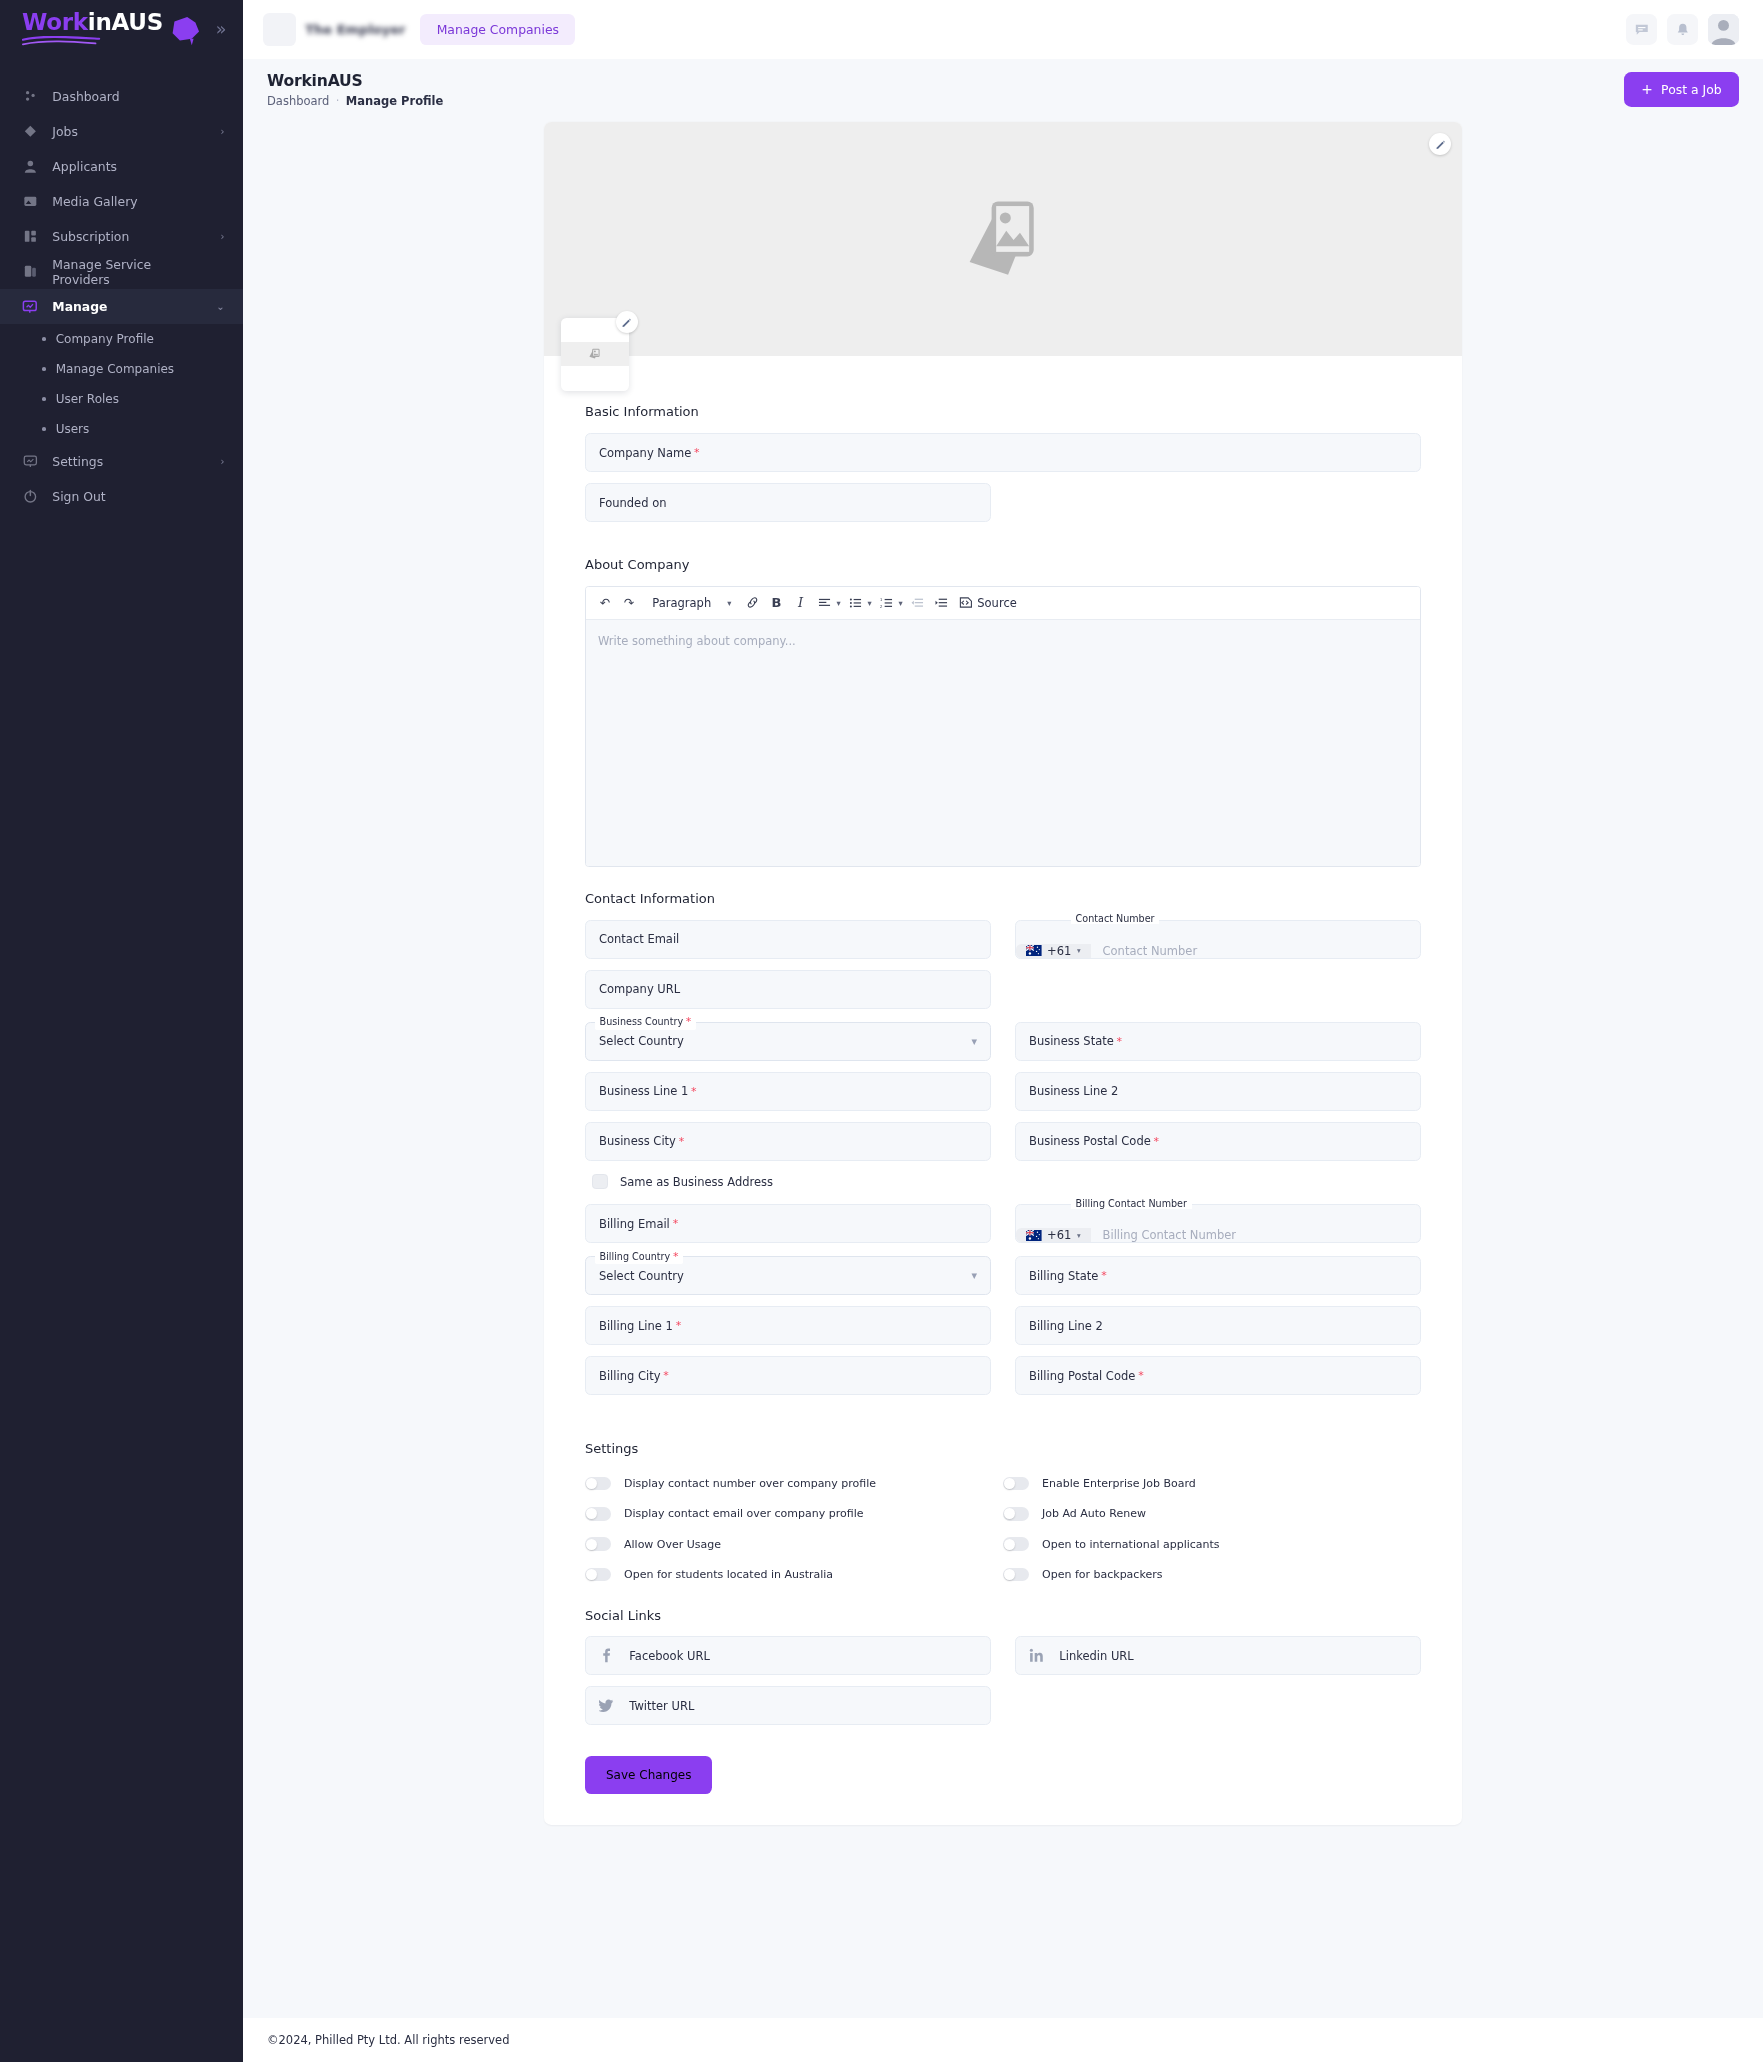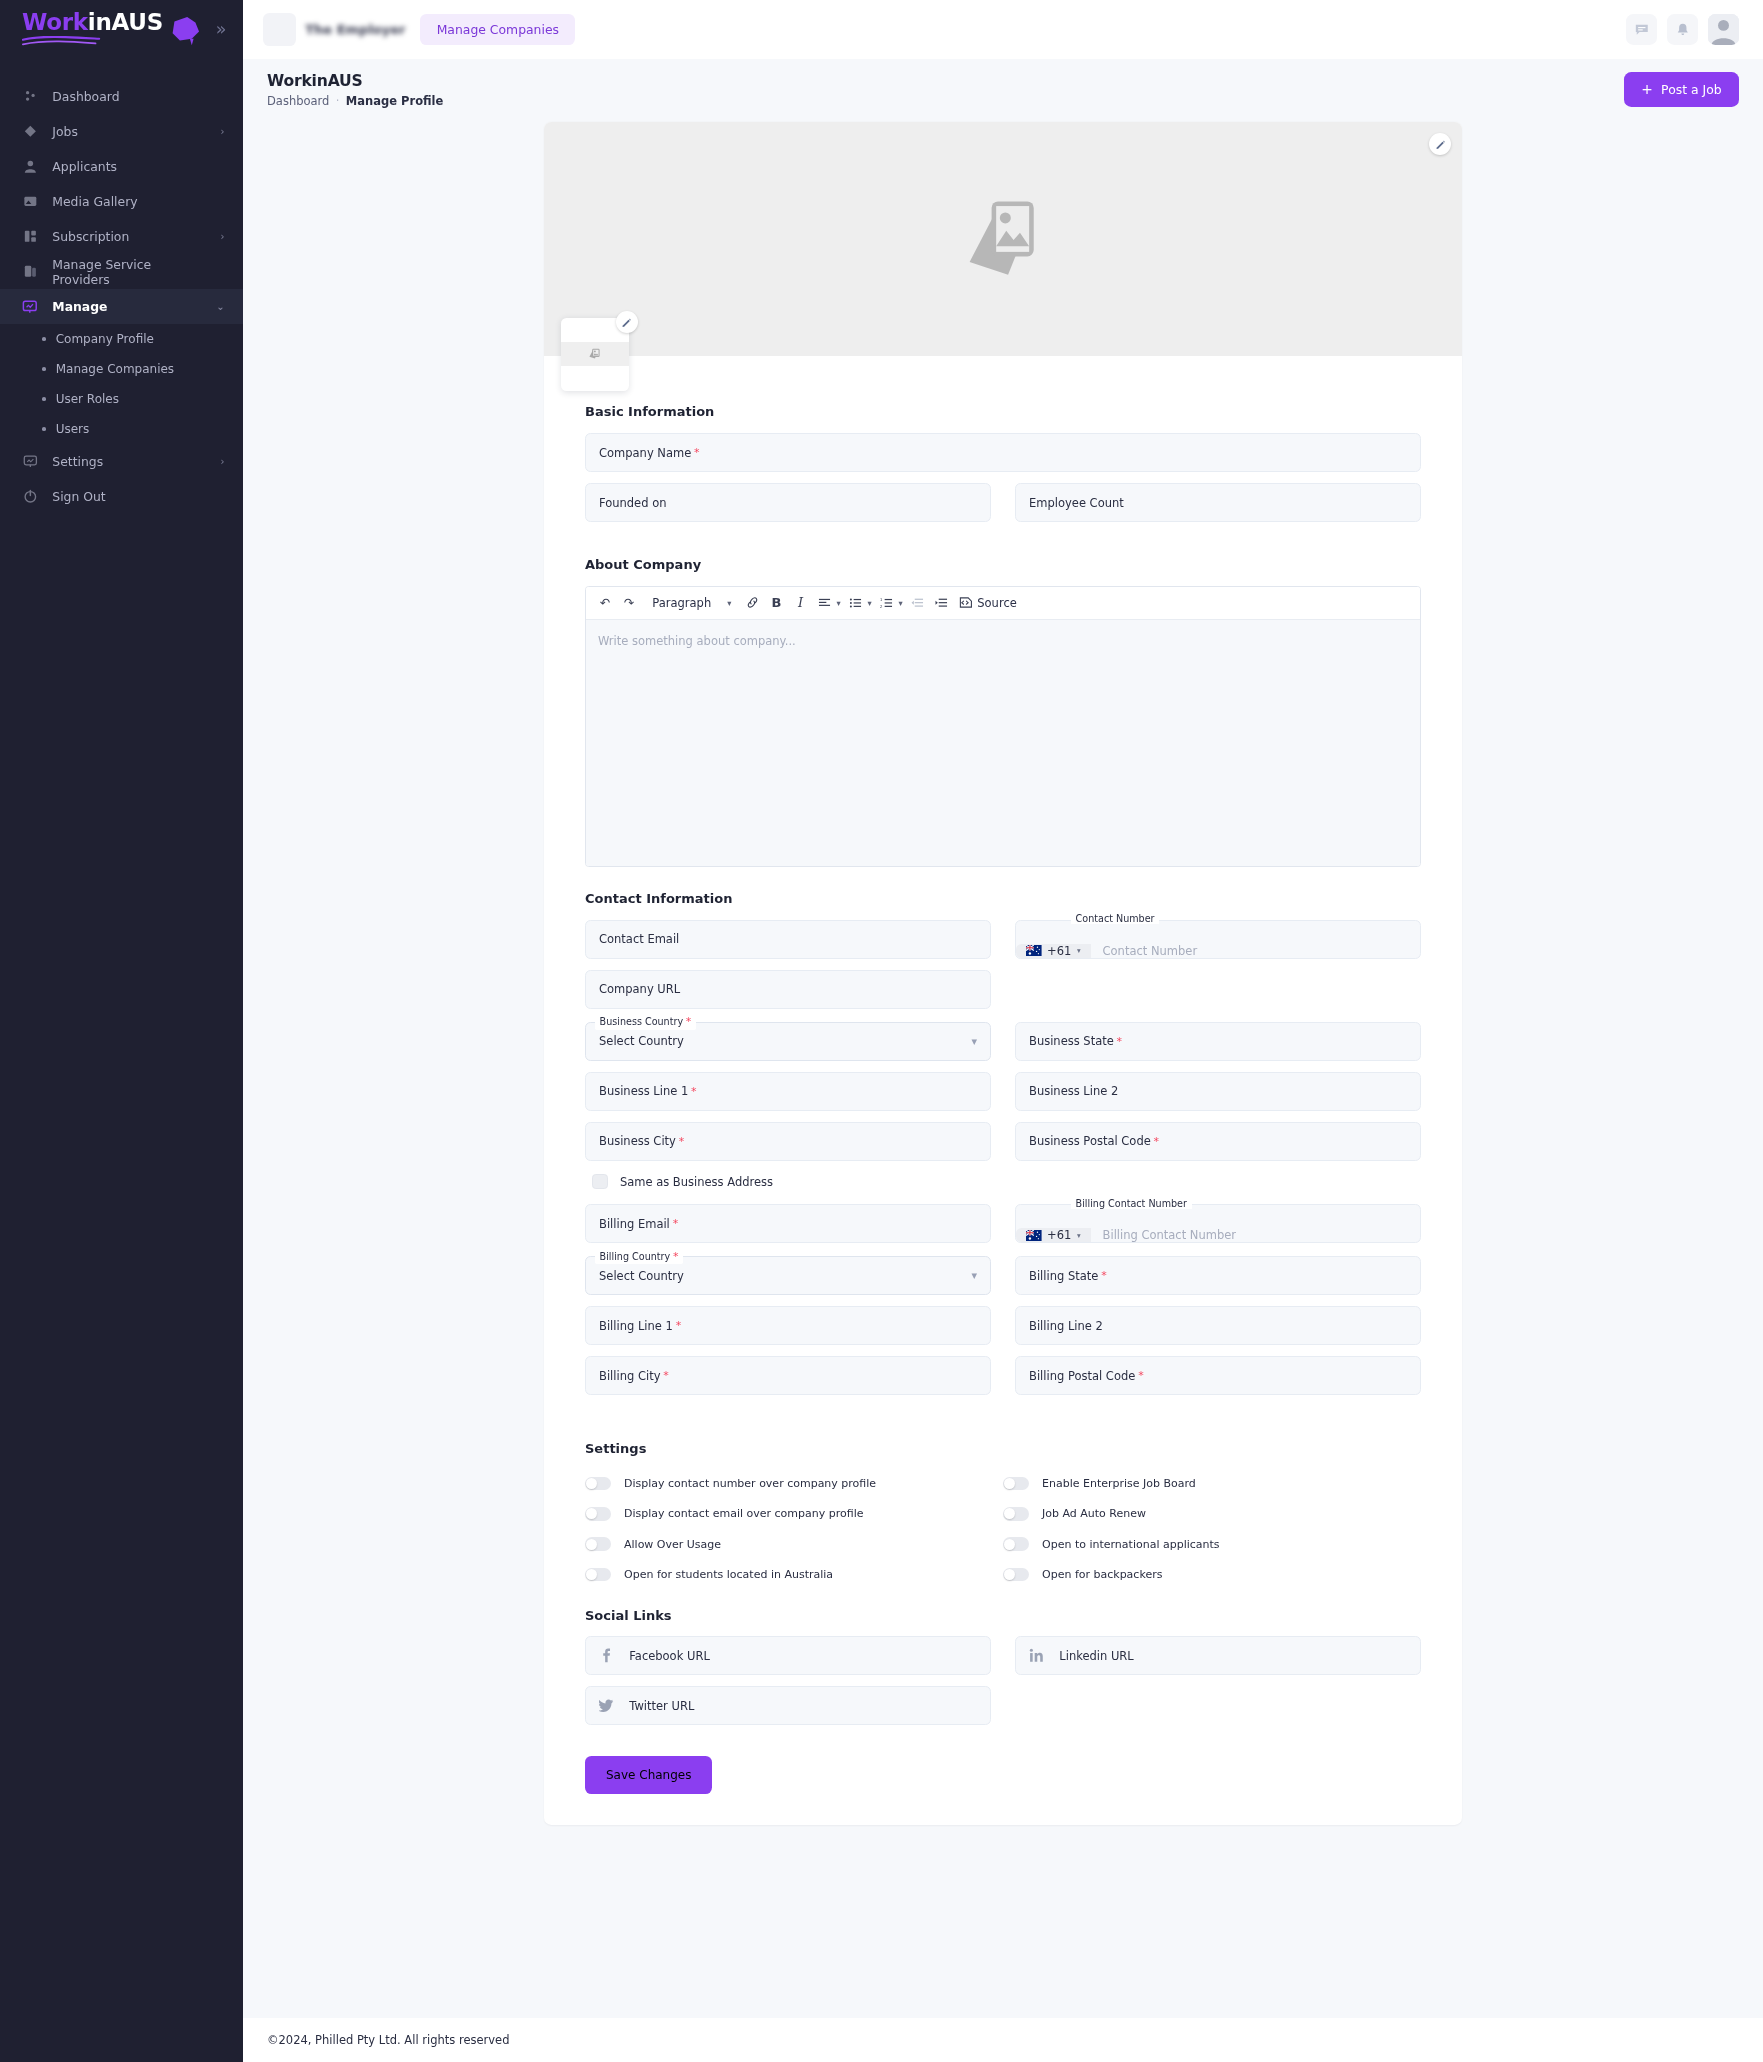--- a/index.html
+++ b/index.html
@@ -128,21 +128,21 @@
   }
   .avatar-card .strip {
     position: absolute; left: 0; right: 0; top: 24px; height: 24px; background: #efefef;
     display: flex; align-items: center; justify-content: center;
   }
   .avatar-card .edit-fab { top: -7.3px; right: -9.2px; }
 
   .card-body { padding: 48px 41px 0 41px; }
 
   .sec-title {
-    font-size: 13px; font-weight: 700; color: #1f2333; margin-bottom: 13.8px;
+    font-size: 13px; font-weight: 400; color: #1f2333; margin-bottom: 13.8px;
   }
   .sec-gap { height: 24px; }
 
   .row { display: flex; gap: 24px; margin-bottom: 11px; }
   .col { flex: 1; min-width: 0; }
   .col.half { flex: 0 0 calc(50% - 12px); }
 
   .field {
     background: #f6f8fb; border: 0.9px solid #e7ecf3; border-radius: 5.5px;
     height: 39px; display: flex; align-items: center; padding: 0 13px;
@@ -485,25 +485,20 @@
               </div>
             </div>
           </div>
 
           <div class="row">
             <div class="col half">
               <div class="field">
                 <span>Founded on</span>
               </div>
             </div>
-            <div class="col half">
-              <div class="field">
-                <span>Employee Count</span>
-              </div>
-            </div>
           </div>
 
           <div class="sec-gap"></div>
 
           
           <div class="sec-title">About Company</div>
           <div class="editor">
             <div class="ed-toolbar">
               <div class="tb-btn">↶</div>
               <div class="tb-btn">↷</div>

